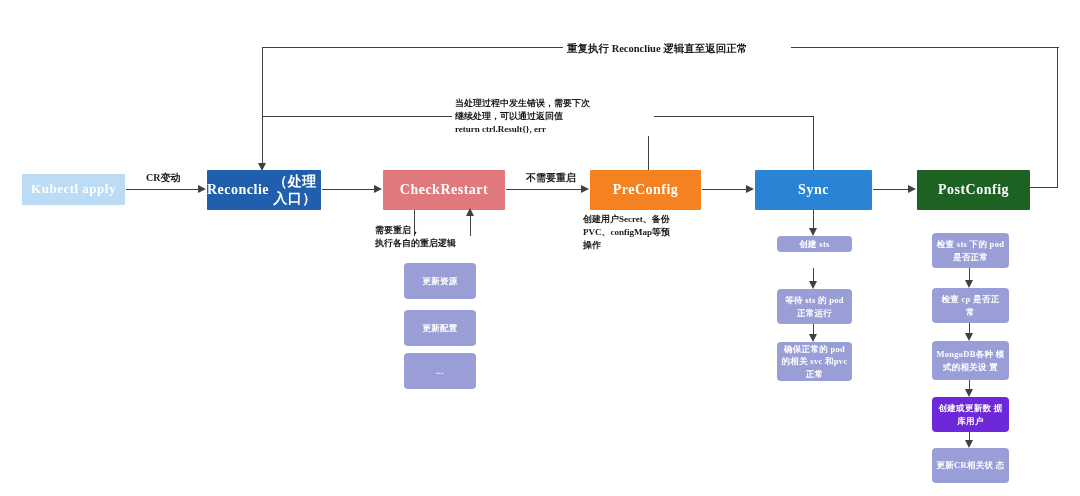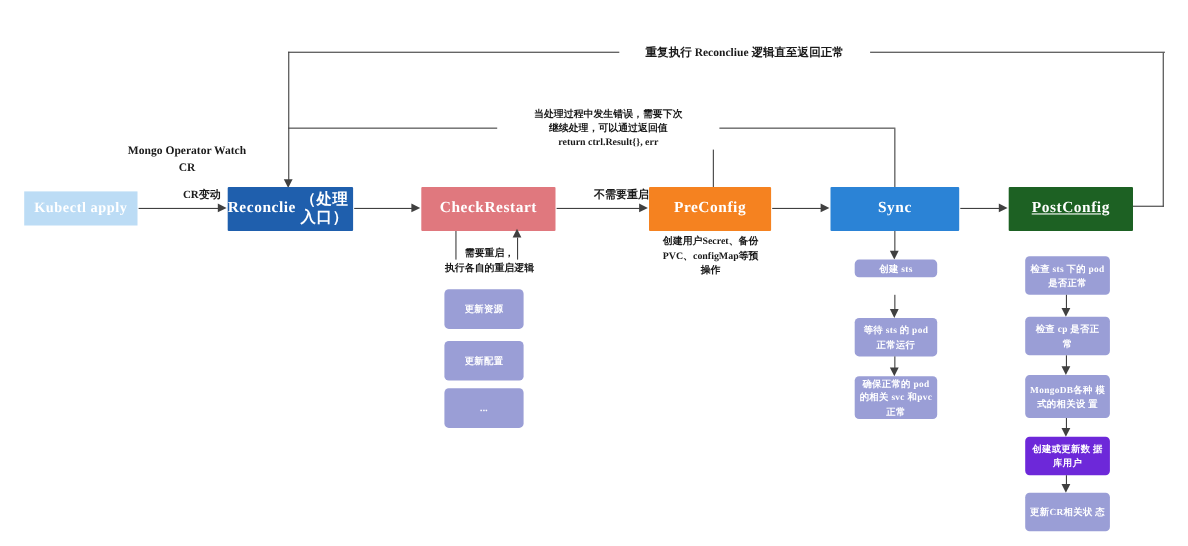--- a/index.html
+++ b/index.html
@@ -75,21 +75,21 @@
     border-left: 4.5px solid transparent;
     border-right: 4.5px solid transparent;
     border-top: 8px solid #404040;
   }
   
   .lbl {
     position: absolute;
     color: #1a1a1a;
     font-size: 10.5px;
     font-weight: 700;
-    text-align: center;
+    text-align: left;
     line-height: 1.45;
     white-space: pre-line;
   }
   .lbl.small { font-size: 9px; }
   .lbl.edge  { font-size: 10px; margin-left: 20px; }
   .lbl.top   { font-size: 10.5px; background:#ffffff; padding:0 4px; }
   .lbl.mid   { font-size: 9px; background:#ffffff; padding:0 3px; }
 </style>
 </head>
 <body>
@@ -106,22 +106,20 @@
   <div class="hline" style="left:262px; top:116px; width:552px;"></div>
   <div class="vline" style="left:648px; top:117px; height:55px;"></div>
 
   <div class="node start" style="left:22px; top:174px; width:103px; height:31px; background:#bcdcf5;">
     <span>Kubectl apply</span>
   </div>
 
   <div class="hline" style="left:126px; top:189px; width:73px;"></div>
   <div class="arrow-r" style="left:198px; top:185px;"></div>
   <div class="lbl edge" style="left:126px; top:171px; width:75px;">CR变动</div>
-  <div class="lbl" style="left:95px; top:130px; width:150px;">Mongo Operator Watch
-CR</div>
 
   <div class="node main" style="left:207px; top:170px; width:114px; height:40px; background:#1f5fad; ">
     <span class="line2">Reconclie</span>
     <span class="line2">（处理入口）</span>
   </div>
 
   <div class="hline" style="left:322px; top:189px; width:53px;"></div>
   <div class="arrow-r" style="left:374px; top:185px;"></div>
 
   <div class="node main" style="left:383px; top:170px; width:122px; height:40px; background:#e0787e;">
@@ -158,21 +156,21 @@
   <div class="hline" style="left:702px; top:189px; width:45px;"></div>
   <div class="arrow-r" style="left:746px; top:185px;"></div>
 
   <div class="node main" style="left:755px; top:170px; width:117px; height:40px; background:#2b83d6;">
     <span>Sync</span>
   </div>
 
   <div class="hline" style="left:873px; top:189px; width:36px;"></div>
   <div class="arrow-r" style="left:908px; top:185px;"></div>
 
-  <div class="node main" style="left:917px; top:170px; width:113px; height:40px; background:#1d6123;text-decoration:underline;">
+  <div class="node main" style="left:917px; top:170px; width:113px; height:40px; background:#1d6123;">
     <span>PostConfig</span>
   </div>
 
   <div class="vline" style="left:813px; top:210px; height:21px;"></div>
   <div class="arrow-d" style="left:809px; top:228px;"></div>
 
   <div class="subbox" style="left:777px; top:236px; width:75px; height:16px; background:#9a9ed6;">
     <span>创建 sts</span>
   </div>
   <div class="vline" style="left:813px; top:268px; height:16px;"></div>

